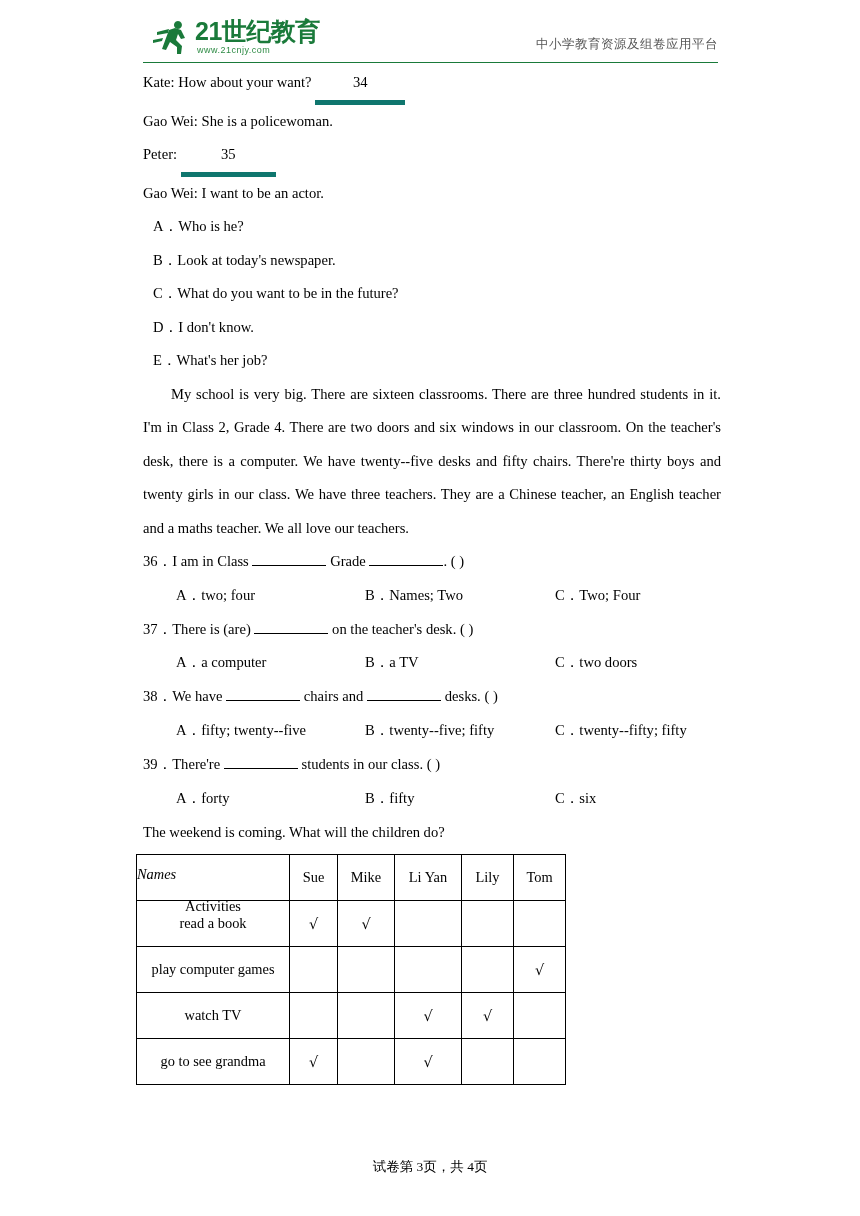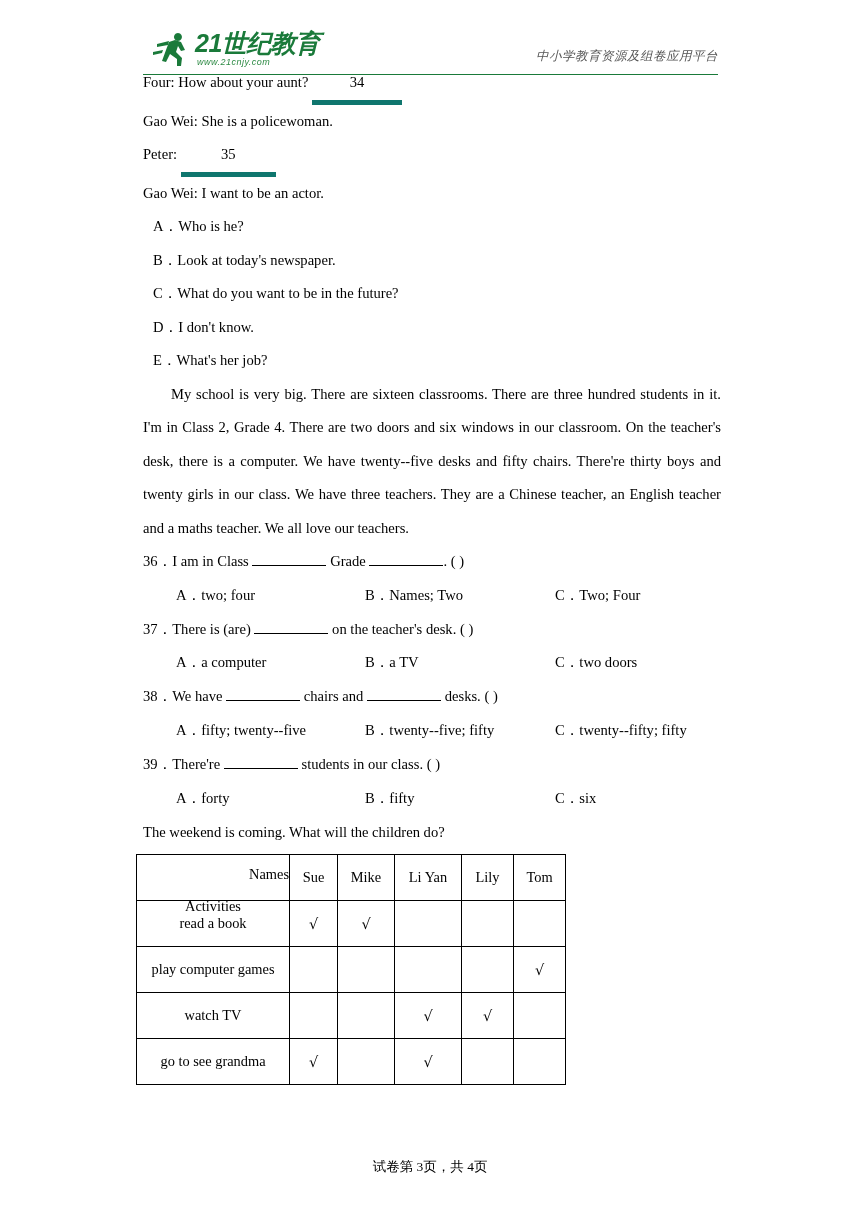--- a/index.html
+++ b/index.html
@@ -19,24 +19,23 @@
     position: relative;
     width: 860px;
     height: 1216px;
     box-sizing: border-box;
   }
 
   
   .header {
     position: absolute;
     left: 143px;
-    top: 26px;
+    top: 14px;
     width: 575px;
     height: 48px;
-    font-style: italic;
   }
   .logo-wrap {
     position: absolute;
     left: 0;
     top: 0;
     width: 200px;
     height: 46px;
   }
   .logo-runner {
     position: absolute;
@@ -159,22 +158,23 @@
   td.head-cell {
     height: 78px;
     position: relative;
     padding: 0;
   }
   .head-names {
     position: absolute;
     left: 0;
     right: 0;
     top: 11px;
-    text-align: right;
+    text-align: left;
     font-size: 14.4px;
+    font-style: italic;
   }
   .head-acts {
     position: absolute;
     left: 0;
     right: 0;
     top: 43px;
     text-align: center;
     font-size: 14.4px;
   }
   .c-act { width: 148px; }
@@ -215,21 +215,21 @@
       <div class="logo-text">21世纪教育</div>
       <div class="logo-url">www.21cnjy.com</div>
     </div>
     <div class="header-slogan">中小学教育资源及组卷应用平台</div>
     <div class="header-rule"></div>
   </div>
 
   <div class="content">
 
     <div class="line">
-      <span>Four: How about your aunt?</span>
+      <span>Kate: How about your want?</span>
       <span class="blank b-34">34</span>
     </div>
     <div class="line">
       <span>Gao Wei: She is a policewoman.</span>
     </div>
     <div class="line">
       <span>Peter:</span>
       <span class="blank b-35">35</span>
     </div>
     <div class="line">

